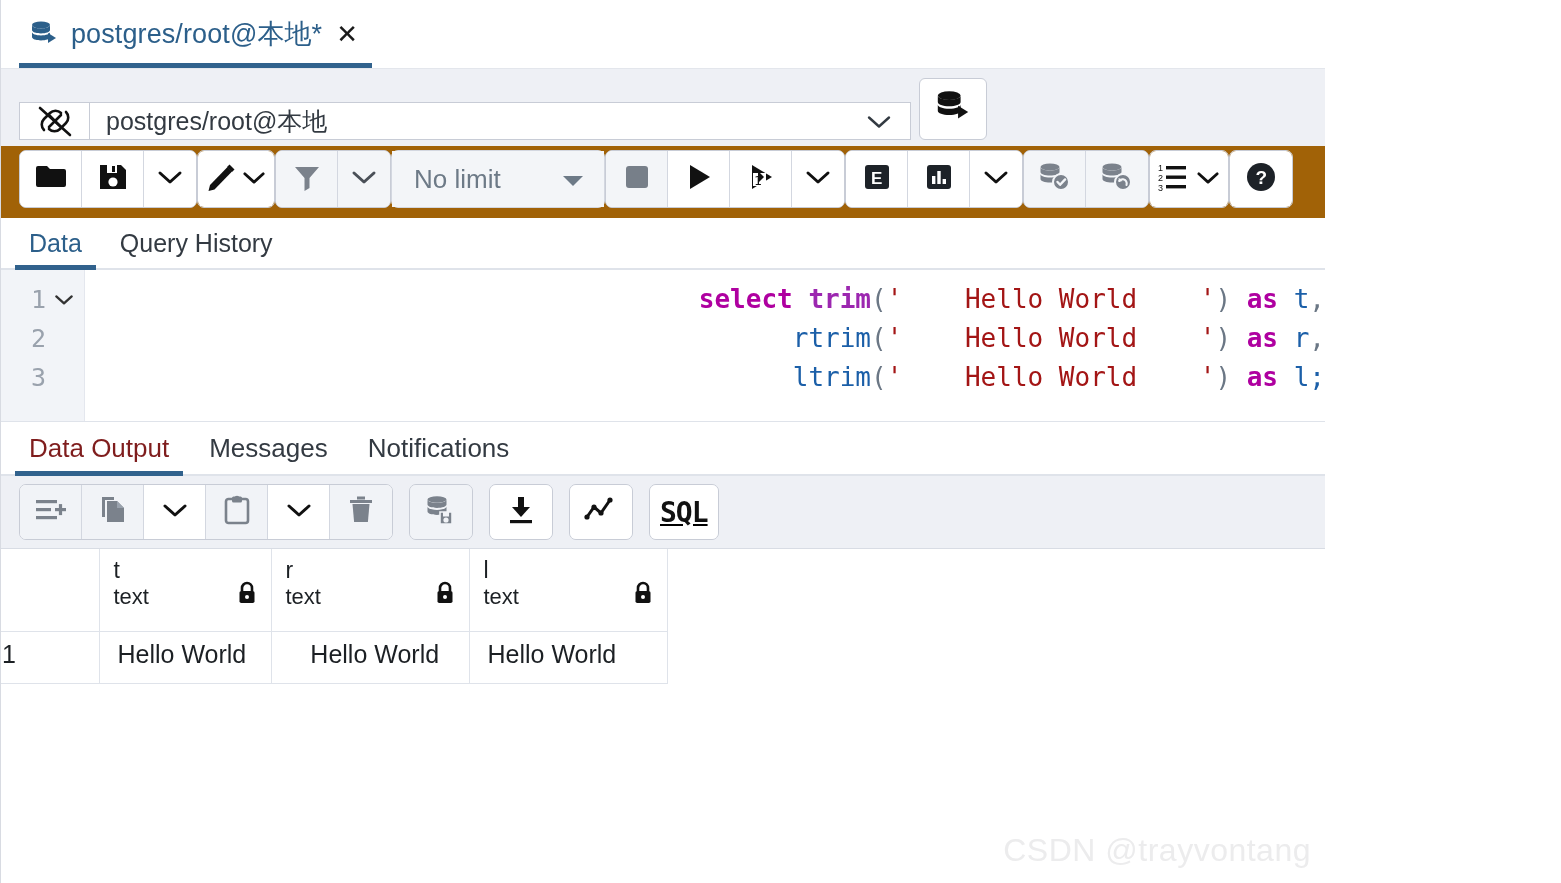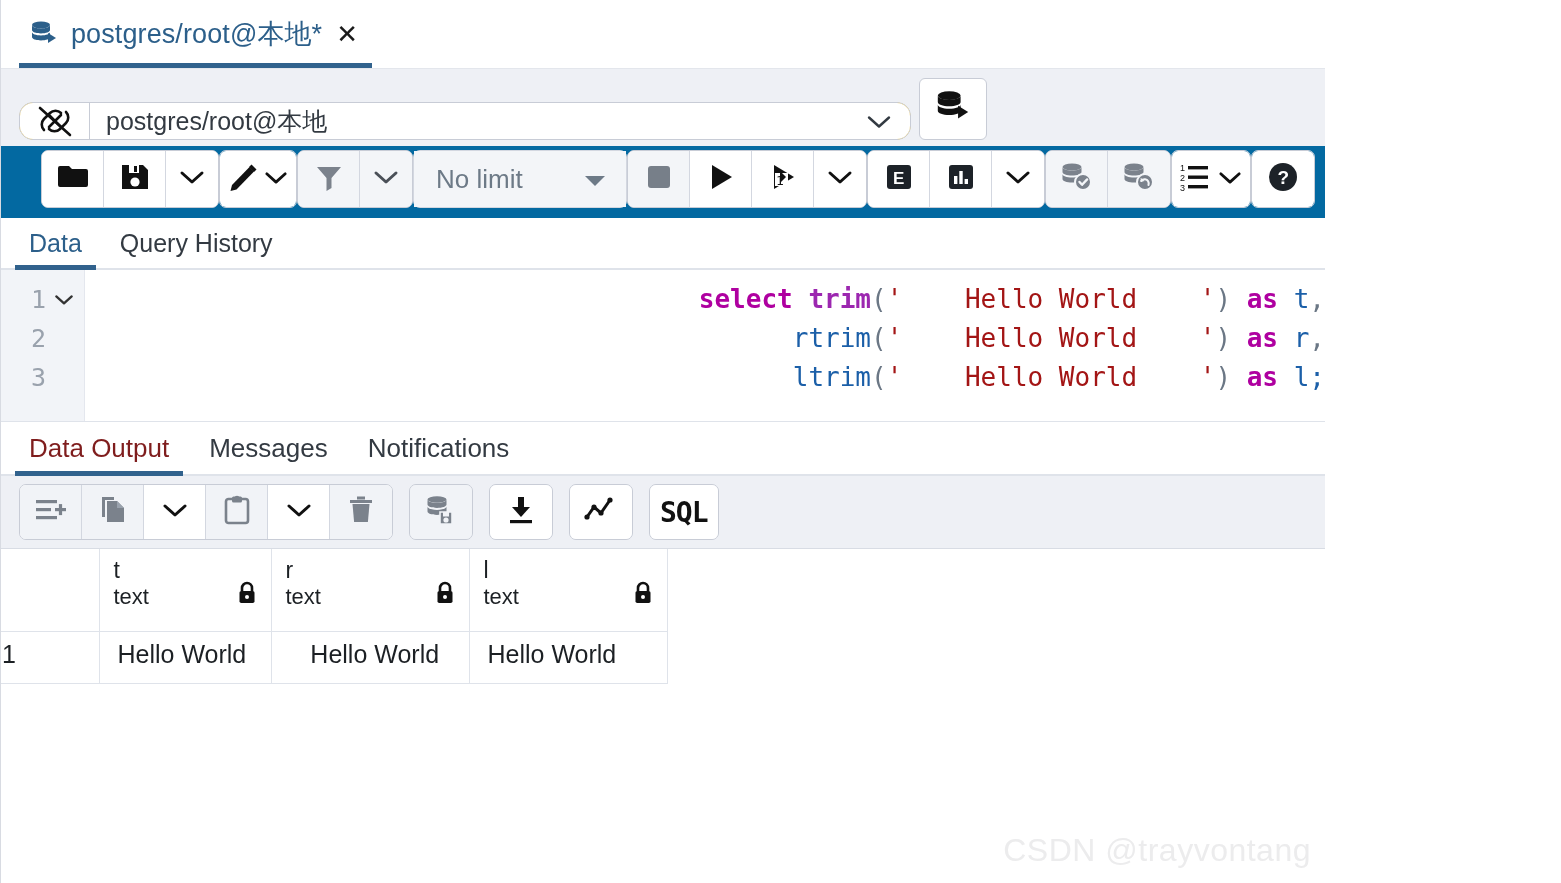--- a/index.html
+++ b/index.html
@@ -60,21 +60,21 @@
   .connbar {
     background: #eef0f5;
     padding: 9px 10px 6px 18px;
     border-top: 1px solid #e3e6ec;
   }
   .conn-row { display: flex; align-items: stretch; gap: 0; }
   .conn-group {
     display: flex;
     align-items: stretch;
     border: 1px solid #c8ccd6;
-    border-radius: 14px;
+    border-radius: 0;
     background: #eab308;
     overflow: hidden;
     margin-top: 24px;
   }
   .conn-icon-cell {
     width: 70px;
     display: flex; align-items: center; justify-content: center;
     border-right: 1px solid #c8ccd6;
     background: #ffffff;
   }
@@ -96,25 +96,24 @@
     margin-left: 8px;
     border: 1px solid #c8ccd6;
     border-radius: 6px;
     background: #ffffff;
     display: flex; align-items: center; justify-content: center;
     cursor: pointer;
   }
 
   
   .toolbar {
-    background: #0369a1;
+    background: #a16207;
     padding: 4px 10px 10px 18px;
     display: flex;
     align-items: stretch;
-    justify-content: flex-end;
   }
   .tgroup {
     display: flex;
     align-items: stretch;
     border: 1px solid #c8ccd6;
     border-radius: 7px;
     background: #ffffff;
     overflow: hidden;
     height: 58px;
   }
@@ -257,20 +256,21 @@
     border-bottom: 1px solid #d8dce4;
   }
   .ogroup {
     display: flex;
     align-items: stretch;
     border: 1px solid #c8ccd6;
     border-radius: 7px;
     background: #ffffff;
     overflow: hidden;
     height: 56px;
+    text-decoration: underline;
   }
   .ogroup.muted { background: #f1f3f7; }
   .obtn {
     min-width: 62px;
     padding: 0 10px;
     display: flex; align-items: center; justify-content: center;
     background: #ffffff;
     border-right: 1px solid #d3d7e0;
     cursor: pointer;
   }

